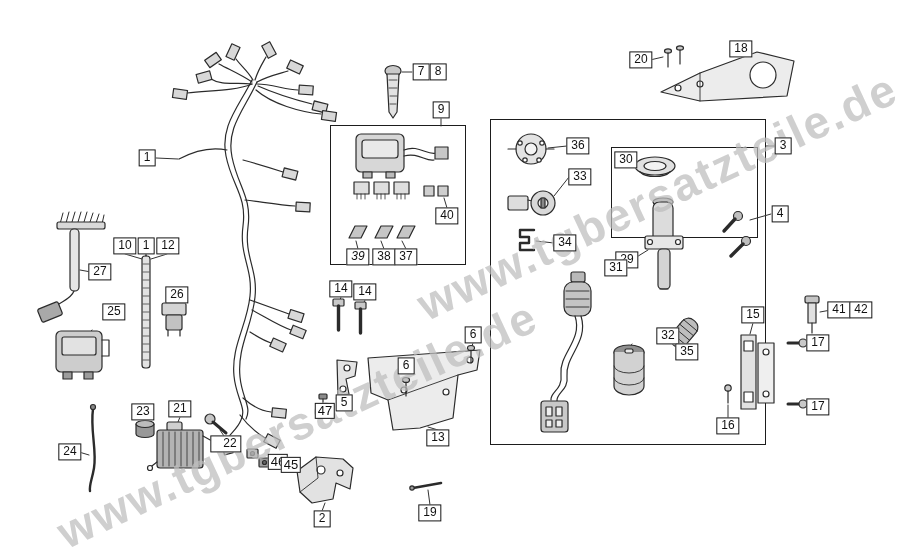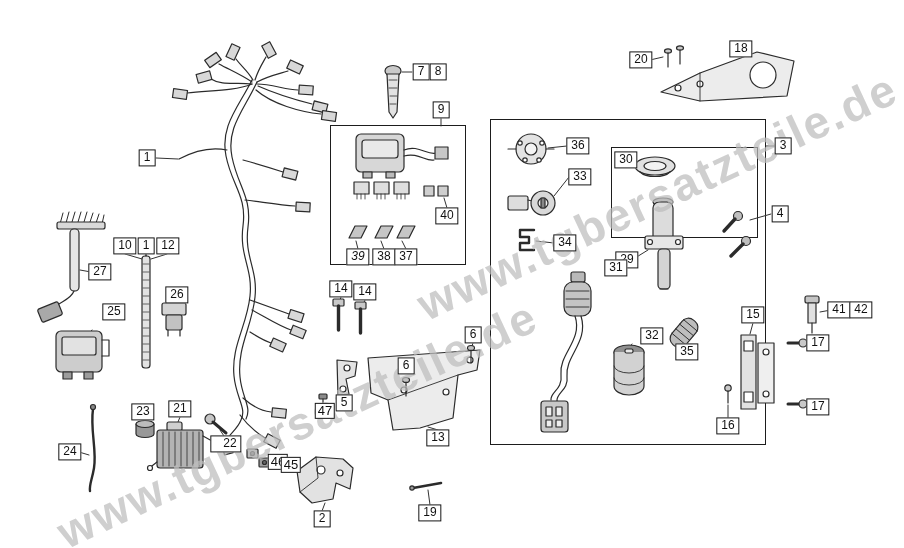--- a/index.html
+++ b/index.html
@@ -415,21 +415,21 @@
       <div class="callout" style="left: 641px; top: 60px;">20</div>
       <div class="callout" style="left: 741px; top: 49px;">18</div>
       <div class="callout" style="left: 783px; top: 146px;">3</div>
       <div class="callout" style="left: 578px; top: 146px;">36</div>
       <div class="callout" style="left: 580px; top: 177px;">33</div>
       <div class="callout" style="left: 626px; top: 160px;">30</div>
       <div class="callout" style="left: 565px; top: 243px;">34</div>
       <div class="callout" style="left: 627px; top: 260px;">29</div>
       <div class="callout" style="left: 584px; top: 268px; margin-left: 32px;">31</div>
       <div class="callout" style="left: 780px; top: 214px;">4</div>
-      <div class="callout" style="left: 652px; top: 336px;">32</div>
+      <div class="callout" style="left: 668px; top: 336px;">32</div>
       <div class="callout" style="left: 687px; top: 352px;">35</div>
       <div class="callout" style="left: 753px; top: 315px;">15</div>
       <div class="callout" style="left: 839px; top: 310px;">41</div>
       <div class="callout" style="left: 861px; top: 310px;">42</div>
       <div class="callout" style="left: 818px; top: 343px;">17</div>
       <div class="callout" style="left: 818px; top: 407px;">17</div>
       <div class="callout" style="left: 728px; top: 426px;">16</div>
     </div>
 
 </div>

